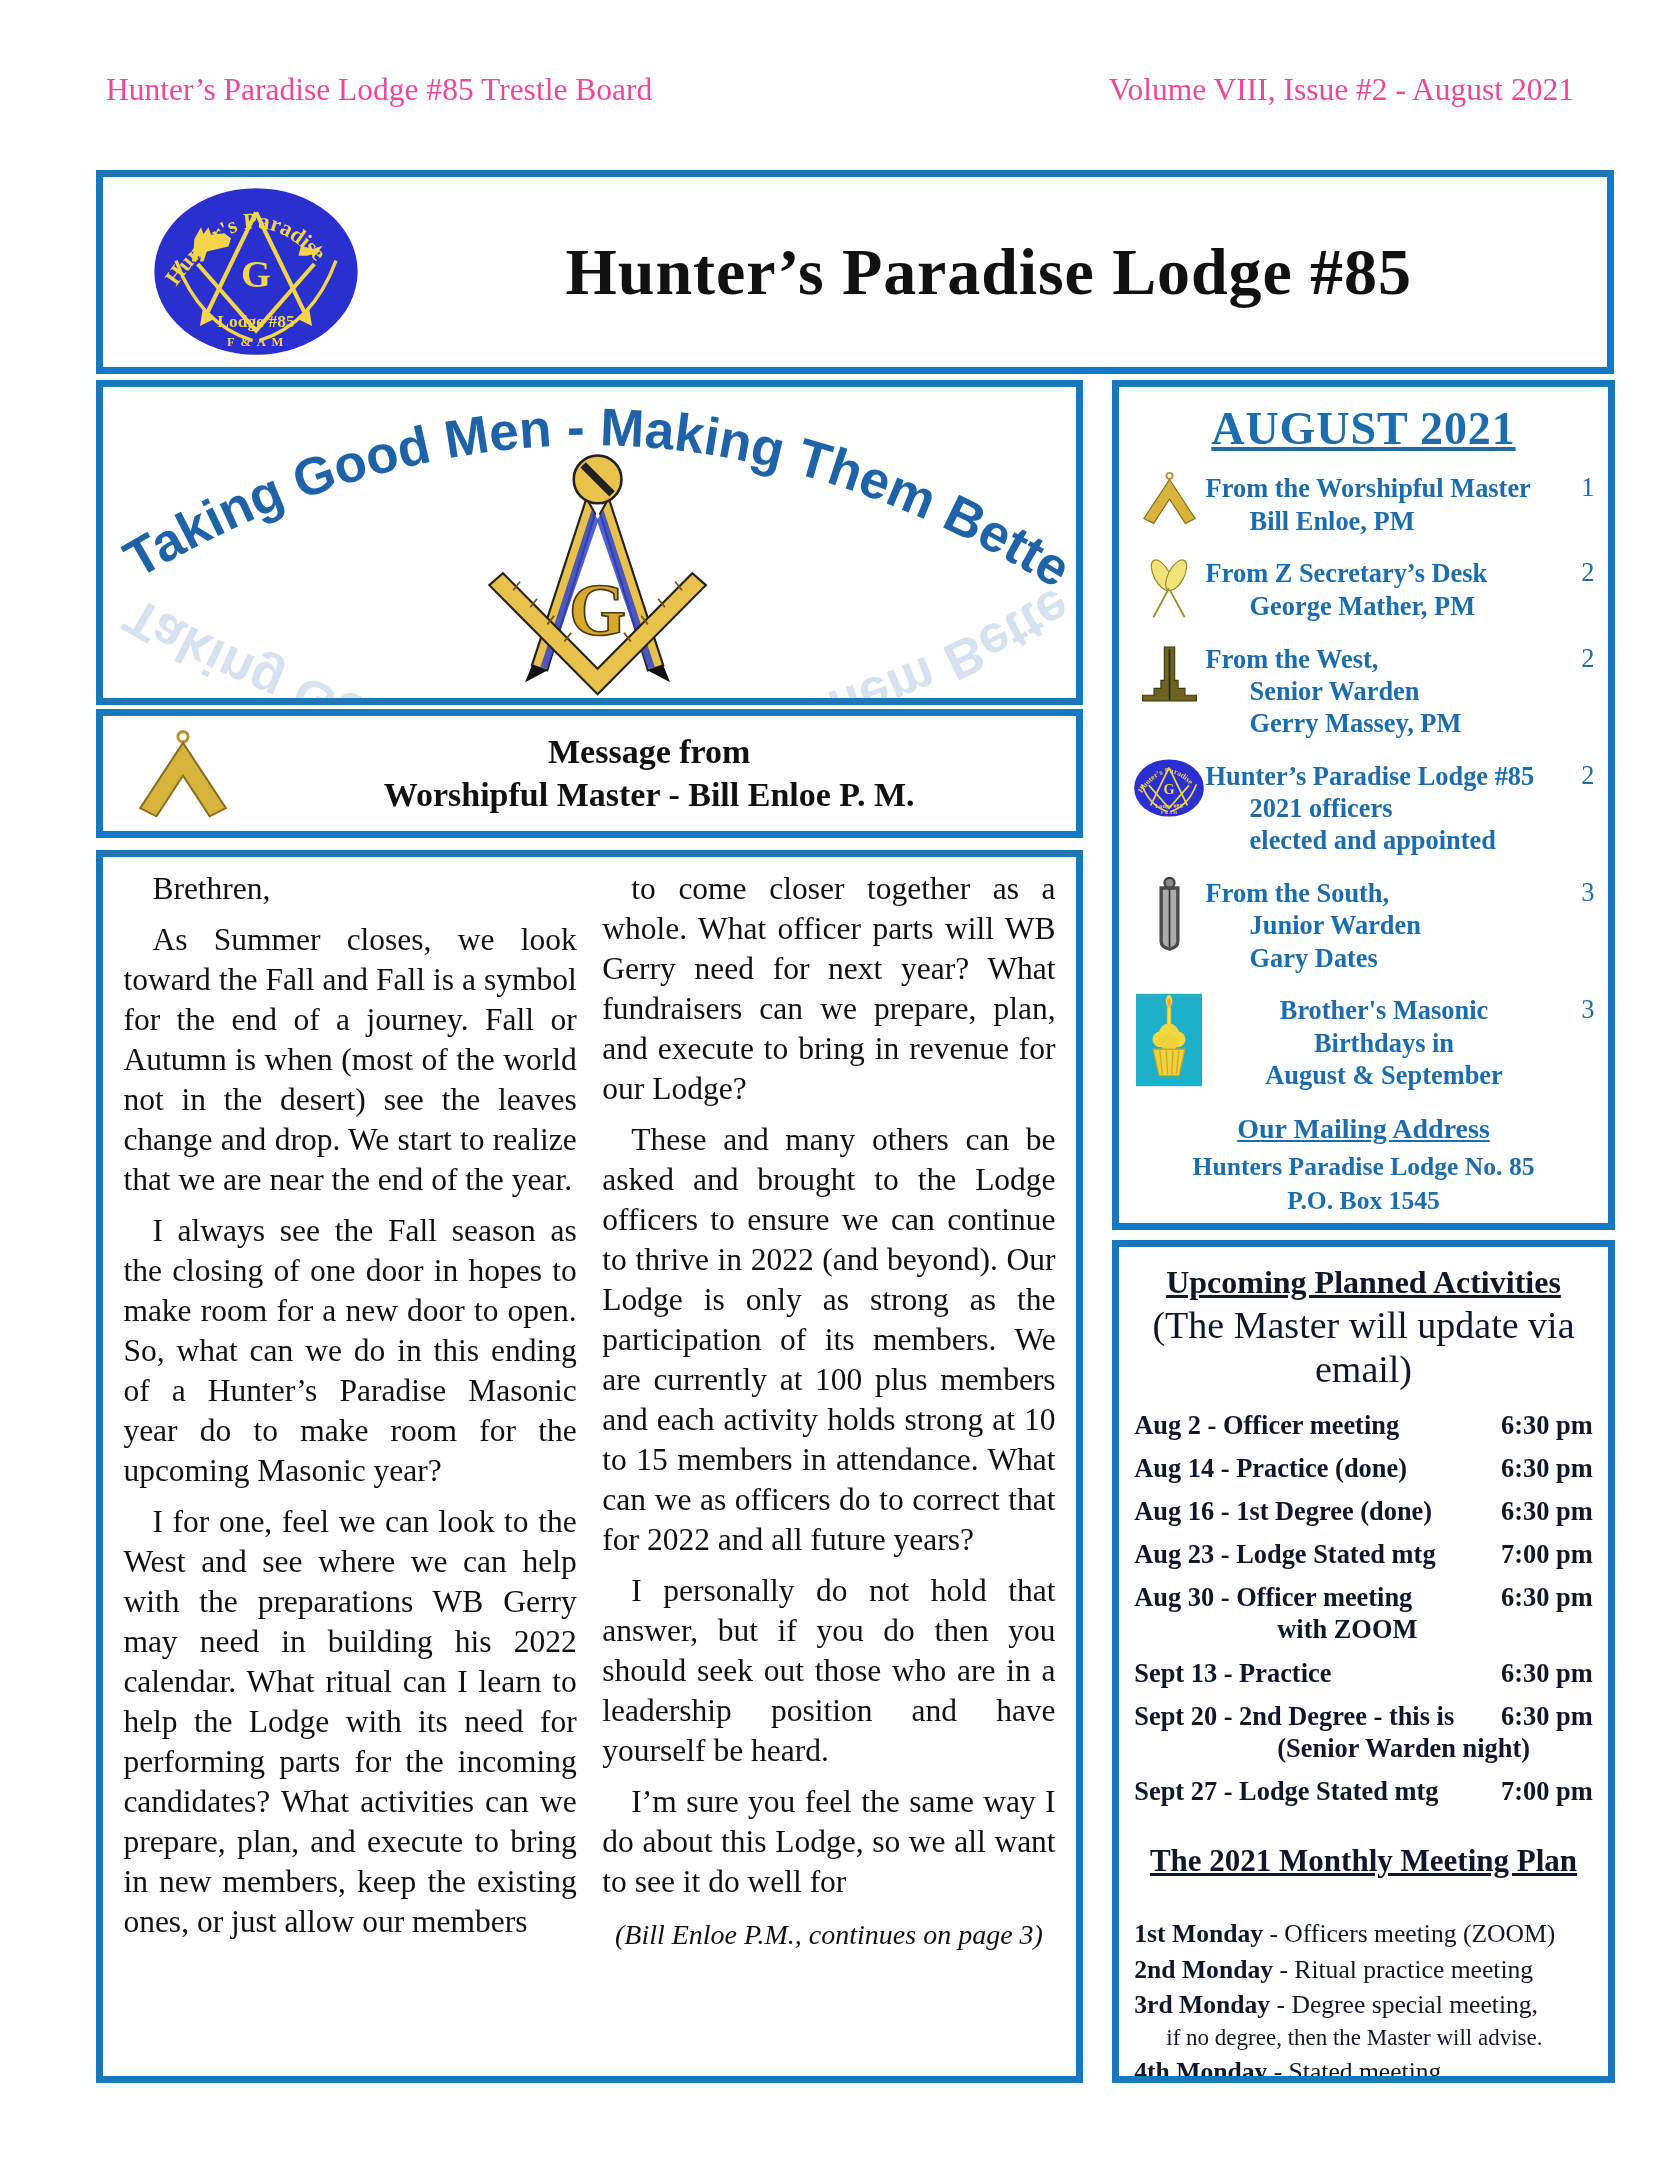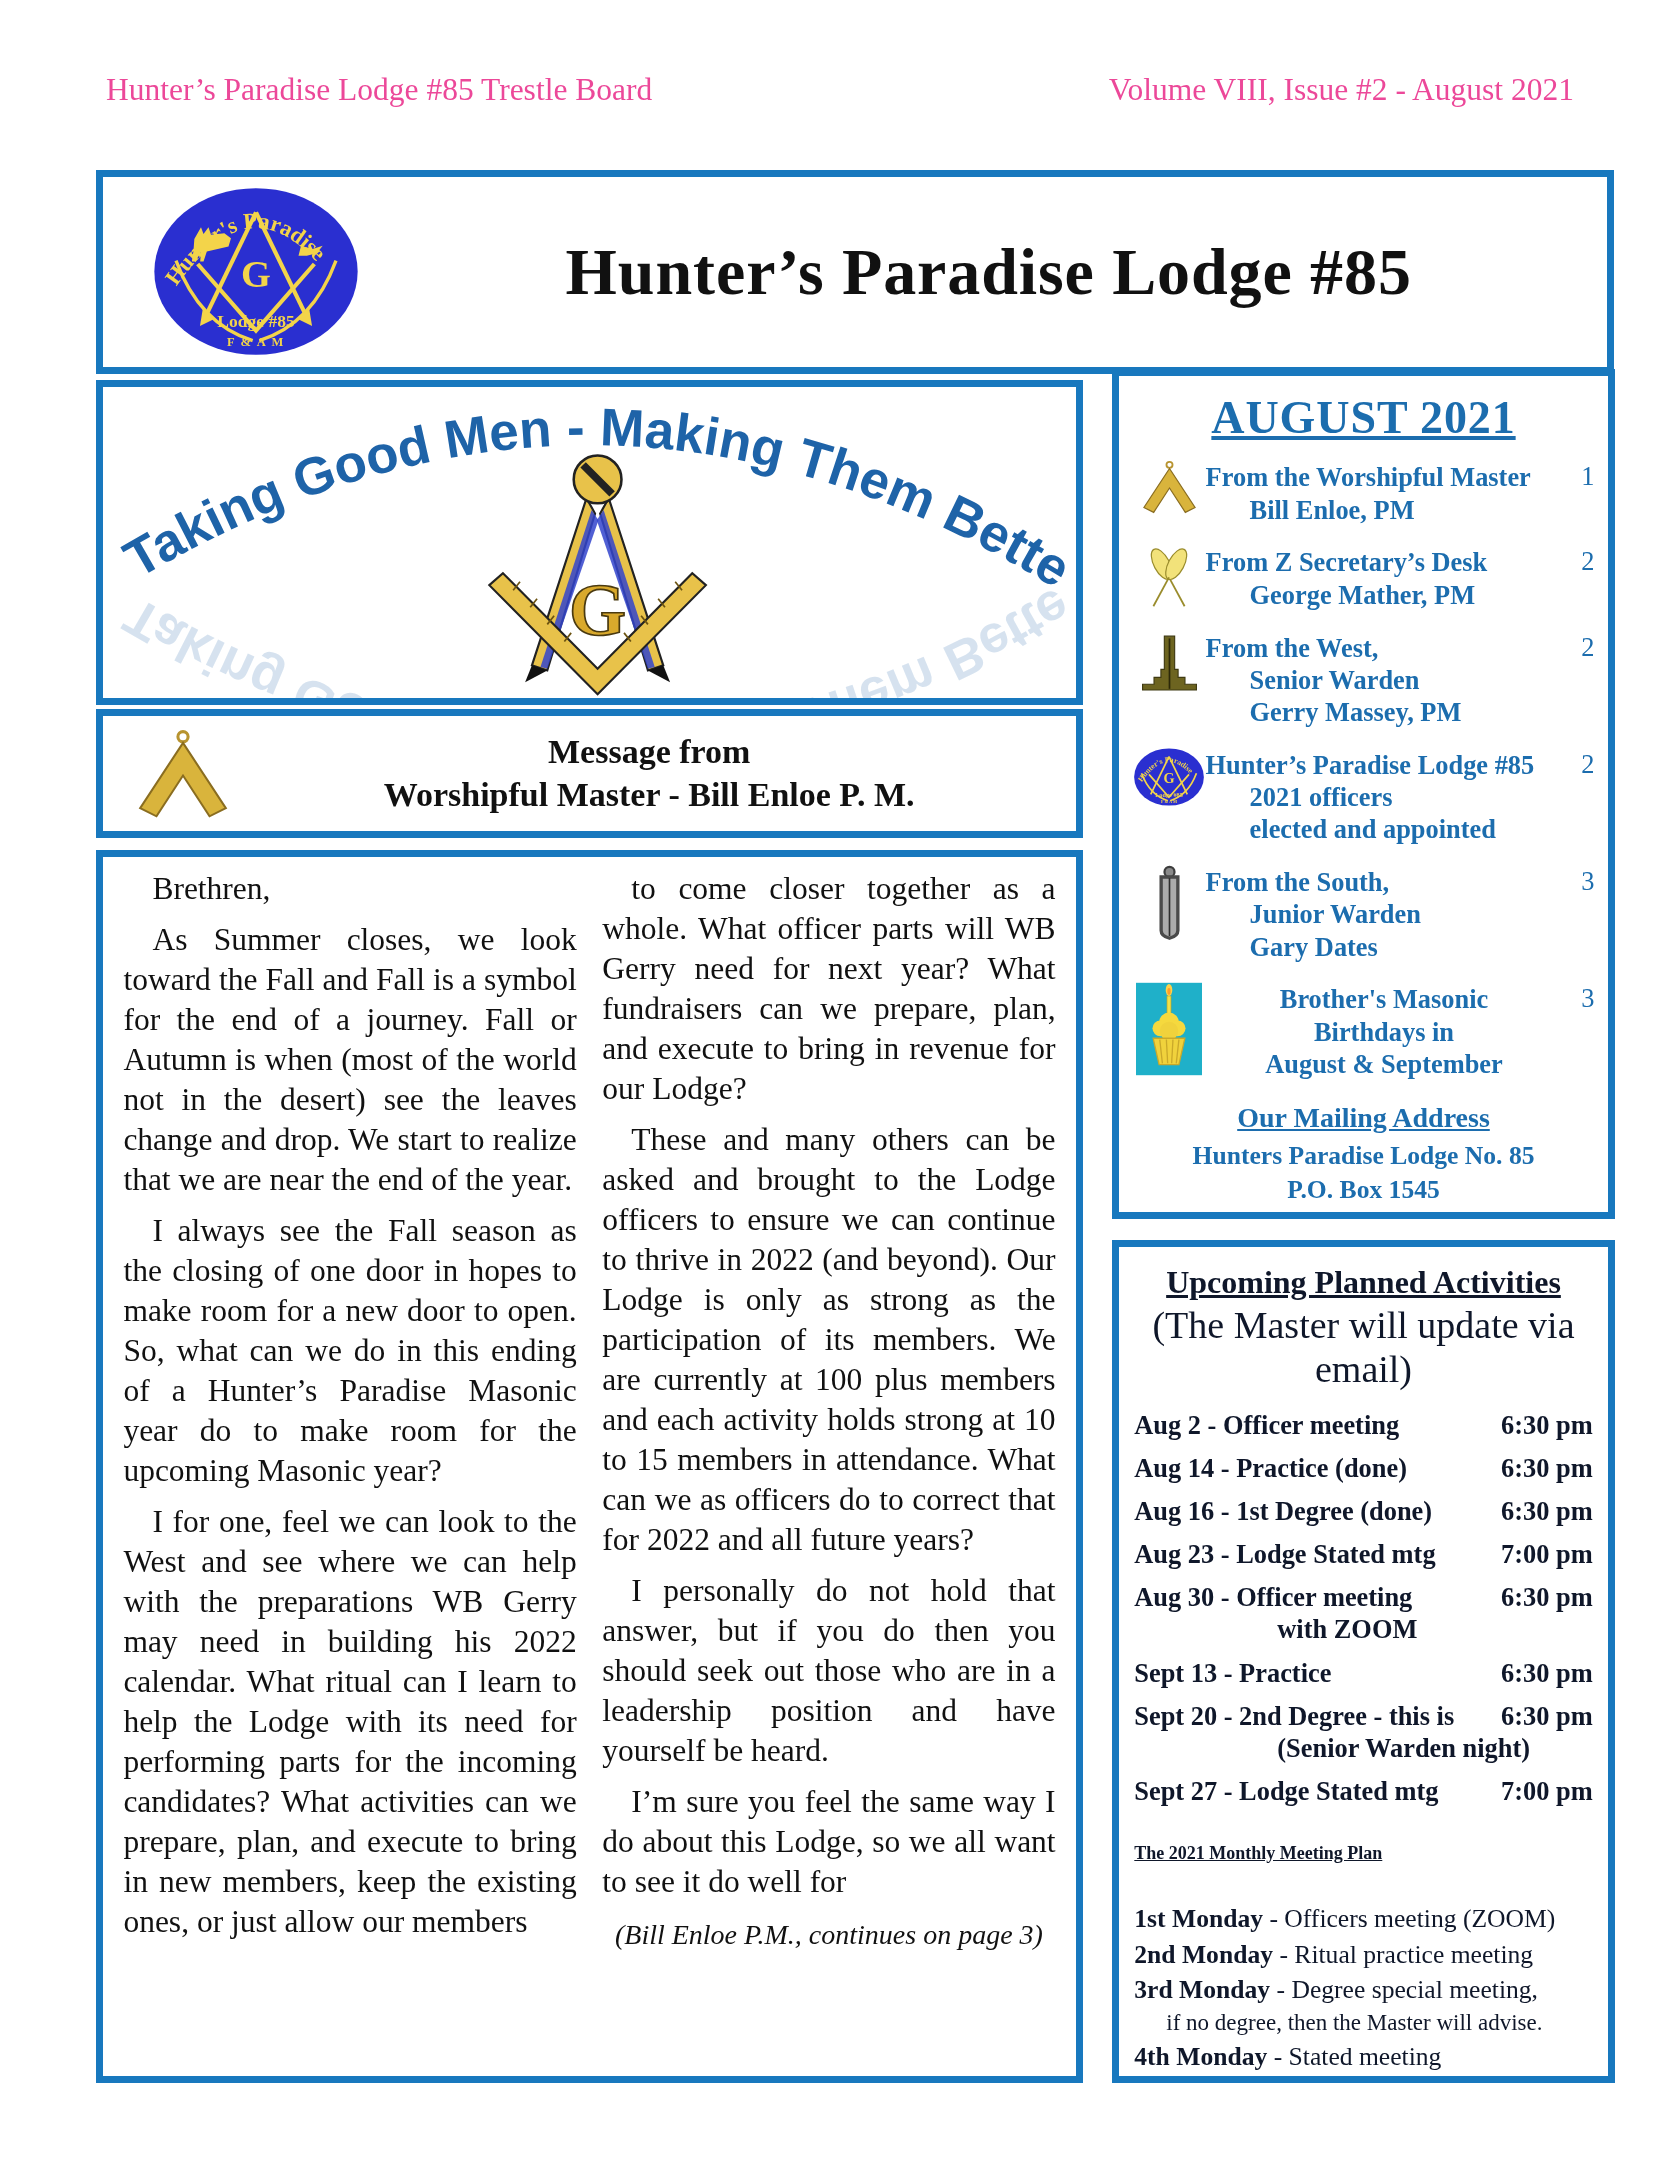--- a/index.html
+++ b/index.html
@@ -12,21 +12,21 @@
   
   #banner{left:96px;top:170px;width:1518px;height:204px;}
   #banner .logo-wrap{position:absolute;left:44px;top:6.8px;width:218px;height:175px;}
   #banner .banner-title{position:absolute;left:281px;right:13.6px;top:0;height:100%;display:flex;align-items:center;justify-content:center;font-size:66px;font-weight:700;letter-spacing:0.9px;white-space:nowrap;}
 
   
   #motto-box{left:96px;top:380px;width:987px;height:325px;}
   #motto-box svg{display:block;width:100%;height:100%;}
 
   
-  #toc-box{left:1112px;top:369px;width:503px;height:850px;padding:12px 13.6px;color:#1c6dae;}
+  #toc-box{left:1112px;top:380px;width:503px;height:850px;padding:12px 13.6px;color:#1c6dae;}
   .toc-title{text-align:center;font-size:46px;font-weight:700;text-decoration:underline;letter-spacing:0.9px;margin:3.4px 0 15.3px;}
   .toc-item{display:flex;align-items:flex-start;margin-bottom:19px;}
   .toc-icon{width:73px;flex:0 0 73px;display:flex;justify-content:center;align-items:flex-start;}
   .toc-text{flex:1;font-size:26.4px;font-weight:700;line-height:1.22;padding-top:1.7px;}
   .toc-text span{display:block;}
   .toc-text span + span{padding-left:44px;}
   .toc-item.centered .toc-text{text-align:center;}
   .toc-item.centered .toc-text span + span{padding-left:0;}
   .toc-page{width:32px;flex:0 0 32px;text-align:right;font-size:26.4px;font-weight:400;padding-top:1.7px;}
   .mailing{margin-top:22px;text-align:center;}
@@ -49,21 +49,21 @@
 
   
   #act-box{left:1112px;top:1240px;width:503px;height:843px;padding:15.3px 15.3px;color:#0f172a;}
   .act-title{text-align:center;font-size:32px;font-weight:700;text-decoration:underline;margin:1.7px 0 1.7px;}
   .act-sub{text-align:center;font-size:38px;margin:1.7px 0 19px;}
   .act-item{margin-bottom:12.8px;}
   .act-row{display:flex;justify-content:space-between;font-size:26.4px;font-weight:700;line-height:1.15;}
   .act-label{padding-right:6.8px;}
   .act-time{white-space:nowrap;}
   .act-label2{font-size:26.4px;font-weight:700;padding-left:143px;line-height:1.15;margin-top:1.7px;}
-  .plan-title{font-size:18px;font-weight:700;text-decoration:underline;margin:37px 0 0;}
+  .plan-title{text-align:center;font-size:31px;font-weight:700;text-decoration:underline;margin:37px 0 0;}
   .plan-list{margin-top:39px;font-size:25.6px;line-height:1.25;}
   .plan-line{margin-bottom:3.4px;}
   .plan-day{font-weight:700;}
   .plan-note{font-size:23px;padding-left:32px;margin-bottom:3.4px;}
 </style>
 </head>
 <body>
 
 <div class="top-header">
   <span>Hunter’s Paradise Lodge #85 Trestle Board</span>

